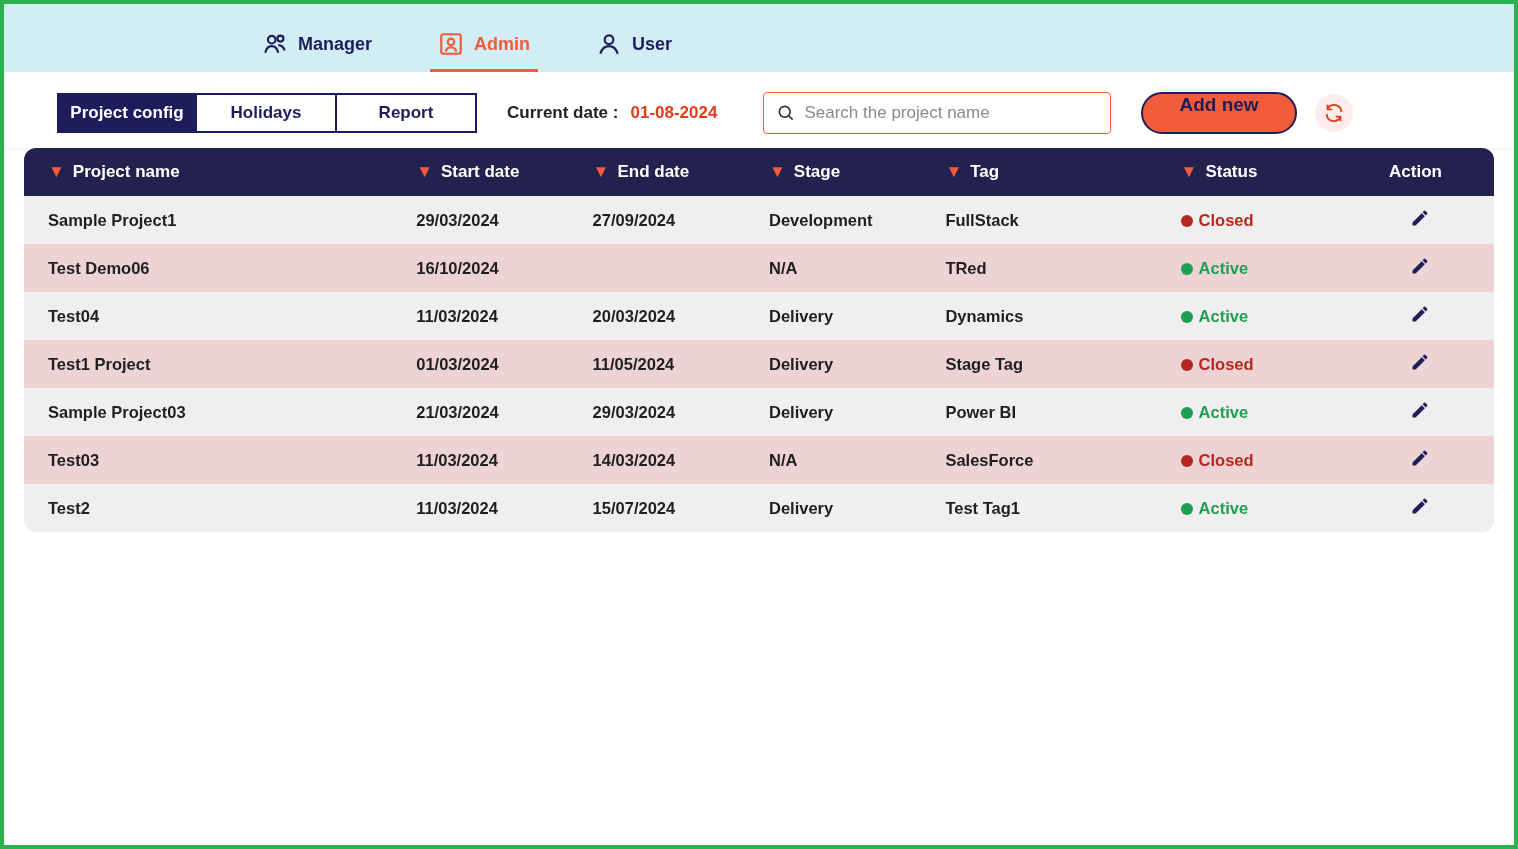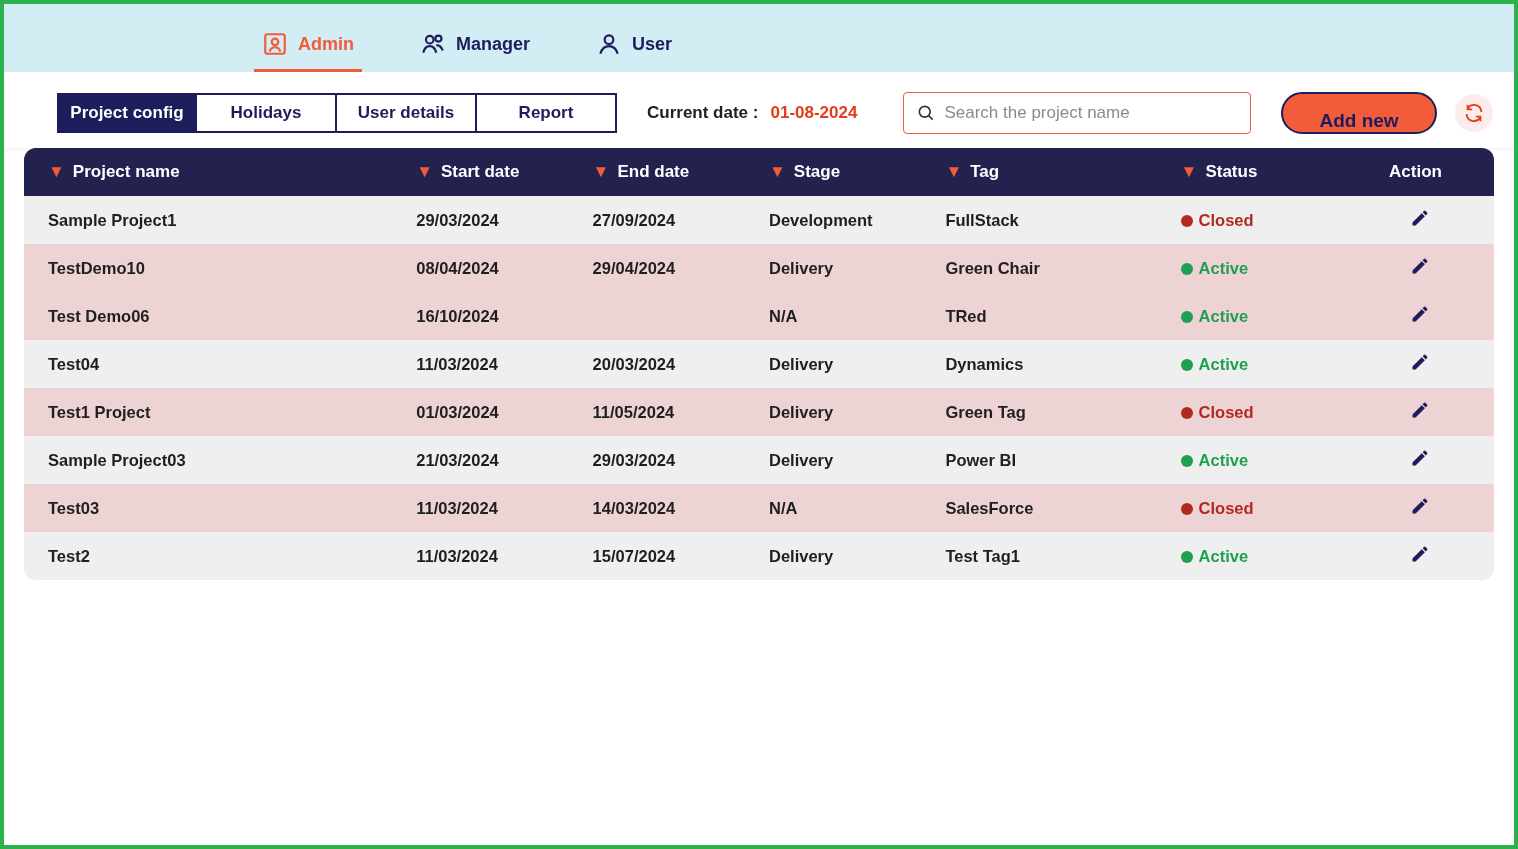--- a/index.html
+++ b/index.html
@@ -87,21 +87,21 @@
     height: 42px;
     padding: 0 36px;
     border-radius: 22px;
     background: #f25c3b;
     color: #1d1d5b;
     font-size: 19px;
     font-weight: 700;
     border: 2px solid #1d1d5b;
     cursor: pointer;
     display: flex;
-    align-items: flex-end;
+    align-items: flex-start;
   }
   .refresh-btn {
     margin-left: 18px;
     width: 38px;
     height: 38px;
     border-radius: 50%;
     background: #fdecec;
     border: none;
     display: flex;
     align-items: center;
@@ -134,56 +134,53 @@
   .col-ed   { width: 12%; }
   .col-stage{ width: 12%; }
   .col-tag  { width: 16%; }
   .col-stat { width: 12%; }
   .col-act  { width: 10%; }
 </style>
 </head>
 <body>
 
 <div class="role-bar">
-  <div class="role-tab active">
-    <svg class="role-icon" viewBox="0 0 24 24">
-      <rect x="3" y="3" width="18" height="18" rx="2"></rect>
-        <circle cx="12" cy="10" r="3"></circle>
-        <path d="M7 19c1-3 3-4 5-4s4 1 5 4"></path>
-    </svg>
-    <span>Admin</span>
-  </div>
   <div class="role-tab">
     <svg class="role-icon" viewBox="0 0 24 24">
       <circle cx="9" cy="8" r="3.5"></circle>
         <path d="M3 20c1-4 3.5-6 6-6s5 2 6 6"></path>
         <circle cx="17" cy="7" r="2.8"></circle>
         <path d="M15 13c3 0 5 2 6 5"></path>
     </svg>
     <span>Manager</span>
+  </div>
+  <div class="role-tab active">
+    <svg class="role-icon" viewBox="0 0 24 24">
+      <rect x="3" y="3" width="18" height="18" rx="2"></rect>
+        <circle cx="12" cy="10" r="3"></circle>
+        <path d="M7 19c1-3 3-4 5-4s4 1 5 4"></path>
+    </svg>
+    <span>Admin</span>
   </div>
   <div class="role-tab">
     <svg class="role-icon" viewBox="0 0 24 24">
       <circle cx="12" cy="8" r="4"></circle>
         <path d="M4 21c1.5-5 5-7 8-7s6.5 2 8 7"></path>
     </svg>
     <span>User</span>
   </div>
 </div>
 
 <div class="toolbar">
   <div class="tab-group">
     <div class="tab-btn active">
         <span>Project config</span>
       </div>
     <div class="tab-btn">
         <span>Holidays</span>
-      </div>
-    <div class="tab-btn">
-        <span>User details</span>
       </div>
     <div class="tab-btn">
         <span>Report</span>
       </div>
   </div>
 
   <div class="date-block">
     <span>Current date :</span>
     <span class="date-value">01-08-2024</span>
   </div>
@@ -229,31 +226,20 @@
           <td>29/03/2024</td>
           <td>27/09/2024</td>
           <td>Development</td>
           <td>FullStack</td>
           <td class="status-cell red"><span class="status-dot red"></span>Closed</td>
           <td class="edit-cell"><svg class="edit-icon-svg" viewBox="0 0 24 24">
               <path d="M3 17.25V21h3.75L17.81 9.94l-3.75-3.75L3 17.25zM20.71 7.04a1 1 0 0 0 0-1.41l-2.34-2.34a1 1 0 0 0-1.41 0l-1.83 1.83 3.75 3.75 1.83-1.83z"></path>
             </svg></td>
         </tr>
         <tr class="odd">
-          <td class="col-name">TestDemo10</td>
-          <td>08/04/2024</td>
-          <td>29/04/2024</td>
-          <td>Delivery</td>
-          <td>Green Chair</td>
-          <td class="status-cell green"><span class="status-dot green"></span>Active</td>
-          <td class="edit-cell"><svg class="edit-icon-svg" viewBox="0 0 24 24">
-              <path d="M3 17.25V21h3.75L17.81 9.94l-3.75-3.75L3 17.25zM20.71 7.04a1 1 0 0 0 0-1.41l-2.34-2.34a1 1 0 0 0-1.41 0l-1.83 1.83 3.75 3.75 1.83-1.83z"></path>
-            </svg></td>
-        </tr>
-        <tr class="odd">
           <td class="col-name">Test Demo06</td>
           <td>16/10/2024</td>
           <td></td>
           <td>N/A</td>
           <td>TRed</td>
           <td class="status-cell green"><span class="status-dot green"></span>Active</td>
           <td class="edit-cell"><svg class="edit-icon-svg" viewBox="0 0 24 24">
               <path d="M3 17.25V21h3.75L17.81 9.94l-3.75-3.75L3 17.25zM20.71 7.04a1 1 0 0 0 0-1.41l-2.34-2.34a1 1 0 0 0-1.41 0l-1.83 1.83 3.75 3.75 1.83-1.83z"></path>
             </svg></td>
         </tr>
@@ -266,21 +252,21 @@
           <td class="status-cell green"><span class="status-dot green"></span>Active</td>
           <td class="edit-cell"><svg class="edit-icon-svg" viewBox="0 0 24 24">
               <path d="M3 17.25V21h3.75L17.81 9.94l-3.75-3.75L3 17.25zM20.71 7.04a1 1 0 0 0 0-1.41l-2.34-2.34a1 1 0 0 0-1.41 0l-1.83 1.83 3.75 3.75 1.83-1.83z"></path>
             </svg></td>
         </tr>
         <tr class="odd">
           <td class="col-name">Test1 Project</td>
           <td>01/03/2024</td>
           <td>11/05/2024</td>
           <td>Delivery</td>
-          <td>Green Tag</td>
+          <td>Stage Tag</td>
           <td class="status-cell red"><span class="status-dot red"></span>Closed</td>
           <td class="edit-cell"><svg class="edit-icon-svg" viewBox="0 0 24 24">
               <path d="M3 17.25V21h3.75L17.81 9.94l-3.75-3.75L3 17.25zM20.71 7.04a1 1 0 0 0 0-1.41l-2.34-2.34a1 1 0 0 0-1.41 0l-1.83 1.83 3.75 3.75 1.83-1.83z"></path>
             </svg></td>
         </tr>
         <tr class="even">
           <td class="col-name">Sample Project03</td>
           <td>21/03/2024</td>
           <td>29/03/2024</td>
           <td>Delivery</td>

